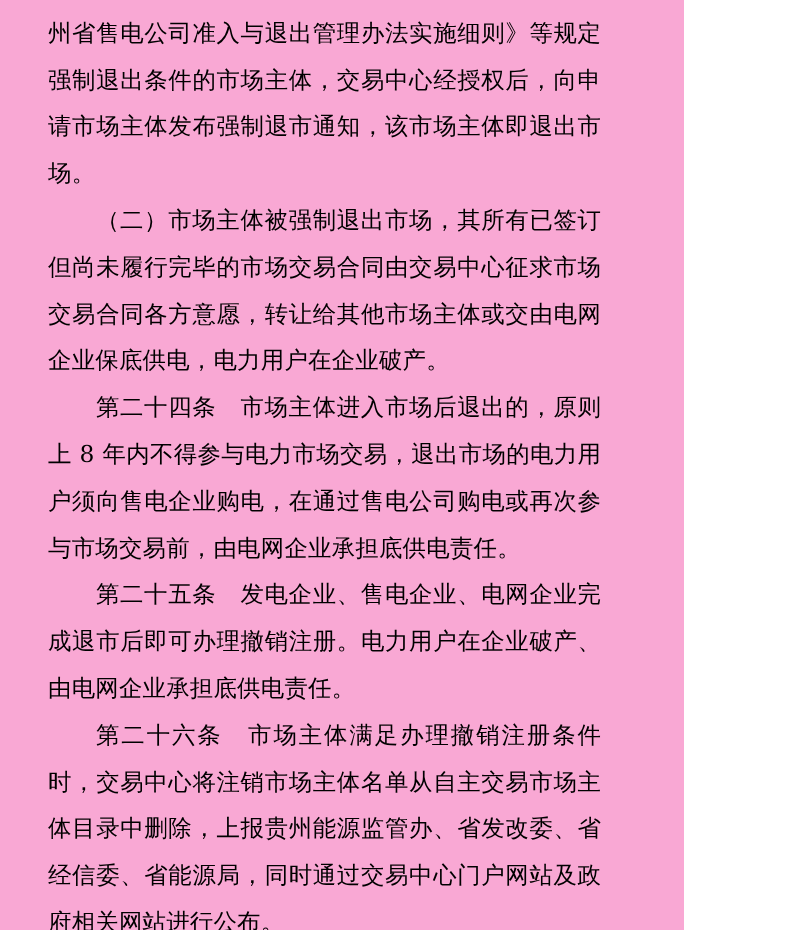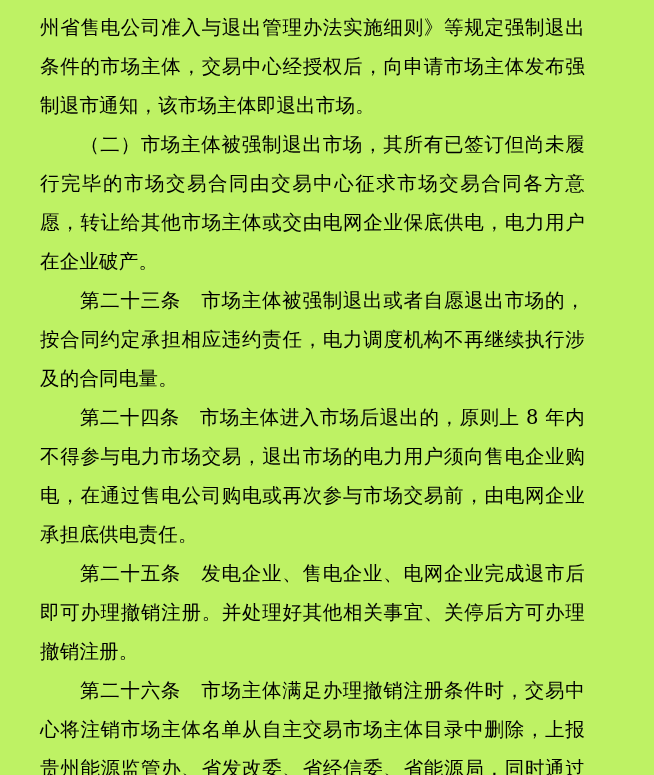--- a/index.html
+++ b/index.html
@@ -9,24 +9,24 @@
   }
   body {
     width: 654px;
     height: 775px;
     font-family: "DejaVu Serif", "Liberation Serif", serif;
     color: #000000;
     overflow: hidden;
   }
   .page {
     box-sizing: border-box;
-    width: 654px;
+    width: 570px;
     height: 775px;
     padding: 8px 69px 8px 40px;
-    background: #bef264;
+    background: #f9a8d4;
   }
   .doc-body {
     font-size: 19.5px;
     line-height: 39px;
     letter-spacing: 0.2px;
     text-align: justify;
     text-justify: inter-ideograph;
   }
   p.para {
     margin: 0;
@@ -37,18 +37,17 @@
     text-indent: 2.05em;
   }
 </style>
 </head>
 <body>
 
 <div class="page">
   <div class="doc-body">
     <p class="para">州省售电公司准入与退出管理办法实施细则》等规定强制退出条件的市场主体，交易中心经授权后，向申请市场主体发布强制退市通知，该市场主体即退出市场。</p>
     <p class="para indent">（二）市场主体被强制退出市场，其所有已签订但尚未履行完毕的市场交易合同由交易中心征求市场交易合同各方意愿，转让给其他市场主体或交由电网企业保底供电，电力用户在企业破产。</p>
-    <p class="para indent">第二十三条　市场主体被强制退出或者自愿退出市场的，按合同约定承担相应违约责任，电力调度机构不再继续执行涉及的合同电量。</p>
     <p class="para indent">第二十四条　市场主体进入市场后退出的，原则上 8 年内不得参与电力市场交易，退出市场的电力用户须向售电企业购电，在通过售电公司购电或再次参与市场交易前，由电网企业承担底供电责任。</p>
-    <p class="para indent">第二十五条　发电企业、售电企业、电网企业完成退市后即可办理撤销注册。并处理好其他相关事宜、关停后方可办理撤销注册。</p>
+    <p class="para indent">第二十五条　发电企业、售电企业、电网企业完成退市后即可办理撤销注册。电力用户在企业破产、由电网企业承担底供电责任。</p>
     <p class="para indent">第二十六条　市场主体满足办理撤销注册条件时，交易中心将注销市场主体名单从自主交易市场主体目录中删除，上报贵州能源监管办、省发改委、省经信委、省能源局，同时通过交易中心门户网站及政府相关网站进行公布。</p>
   </div>
 </div>
 
 </body></html>

